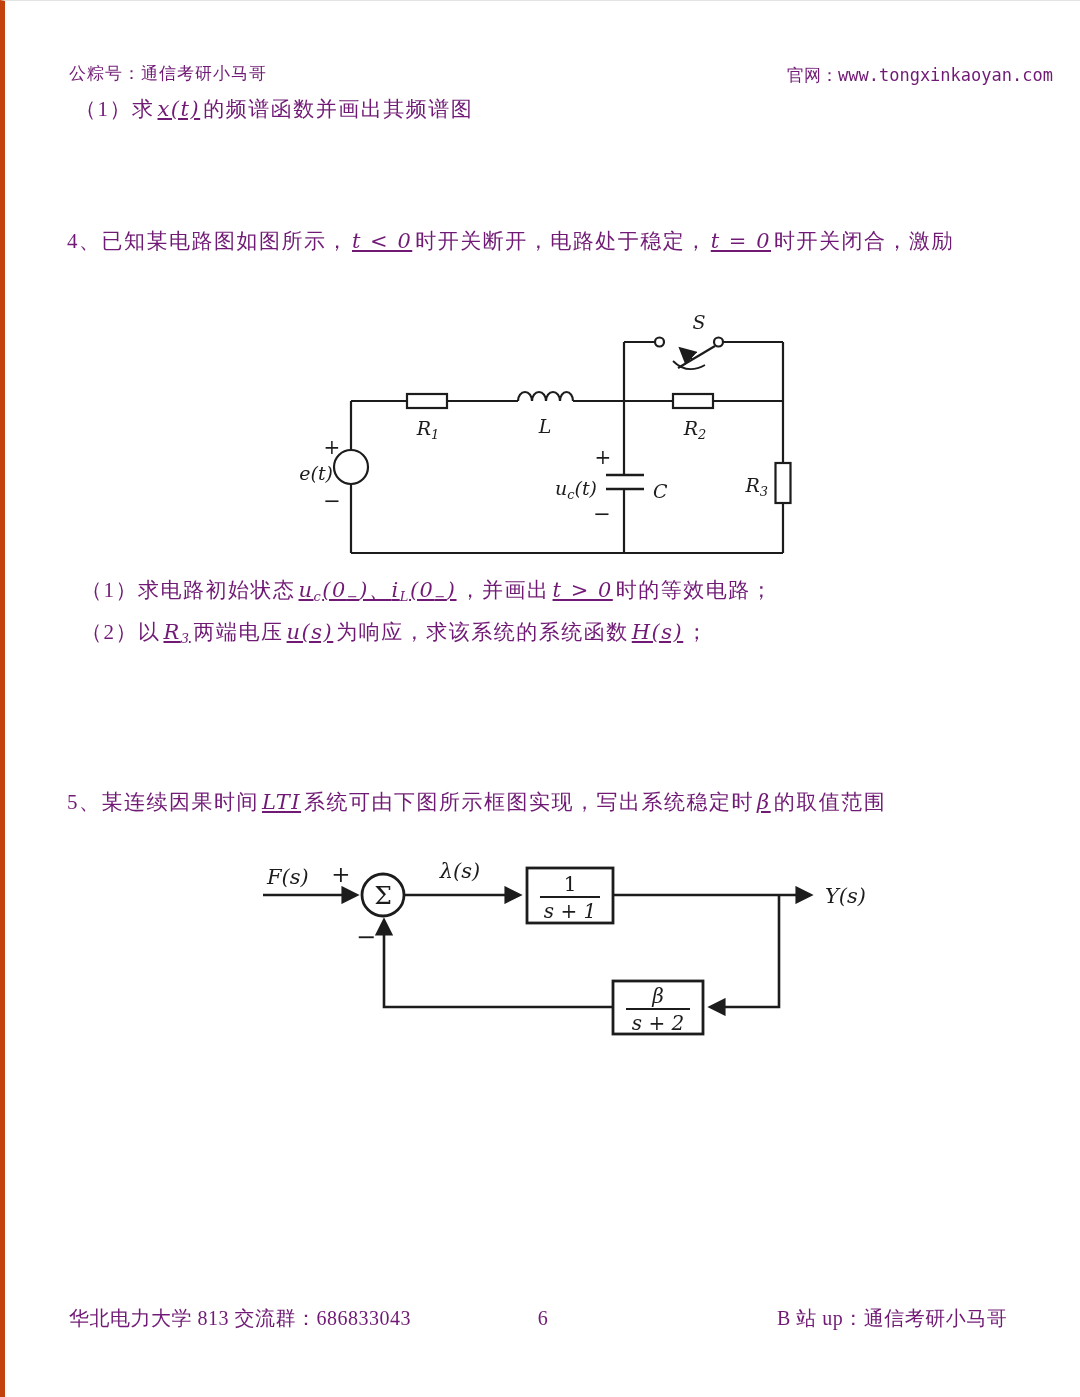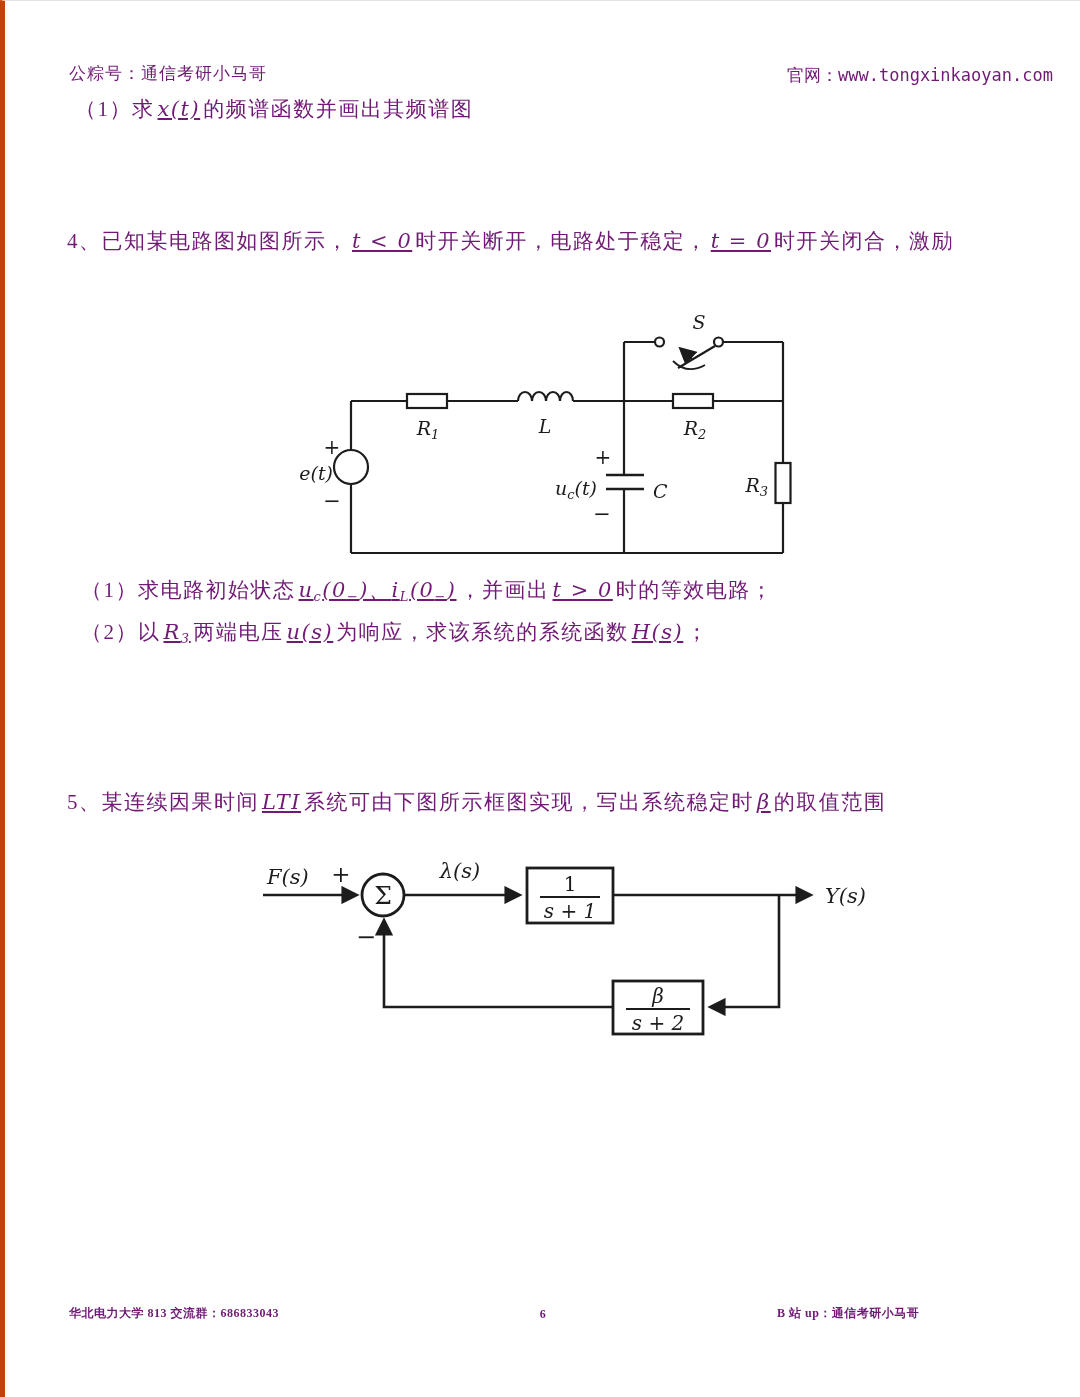--- a/index.html
+++ b/index.html
@@ -9,21 +9,21 @@
     font-family:"Liberation Serif","DejaVu Serif",serif;
     border-top:1px solid #e3e3e3; border-left:5px solid #c2410c;
   }
   .abs { position:absolute; white-space:nowrap; }
   .cn  { font-family:"Liberation Serif","DejaVu Serif",serif; font-style:normal; }
   .math{ font-family:"DejaVu Serif","Liberation Serif",serif; font-style:italic; margin:8px 3px;text-decoration:underline; }
   .sub { font-size:0.62em; vertical-align:-0.28em; font-style:italic; }
   .t-head { font-size:17px; letter-spacing:1px; }
   .t-url  { font-size:17px; font-family:"DejaVu Sans Mono","Liberation Mono",monospace; letter-spacing:0; }
   .t-body { font-size:21px; letter-spacing:1.5px; }
-  .t-foot { font-size:12px; letter-spacing:0.5px;font-weight:bold; }
+  .t-foot { font-size:20px; letter-spacing:0.5px; }
   svg text { fill:#1c1c1c; font-family:"DejaVu Serif","Liberation Serif",serif; }
   svg .it  { font-style:italic; }
   svg .lbl { font-size:19px; }
 </style>
 </head>
 <body>
 
 <div class="page">
 
   <div class="abs t-head" style="left:64px; top:61px;">公粽号：通信考研小马哥</div>

